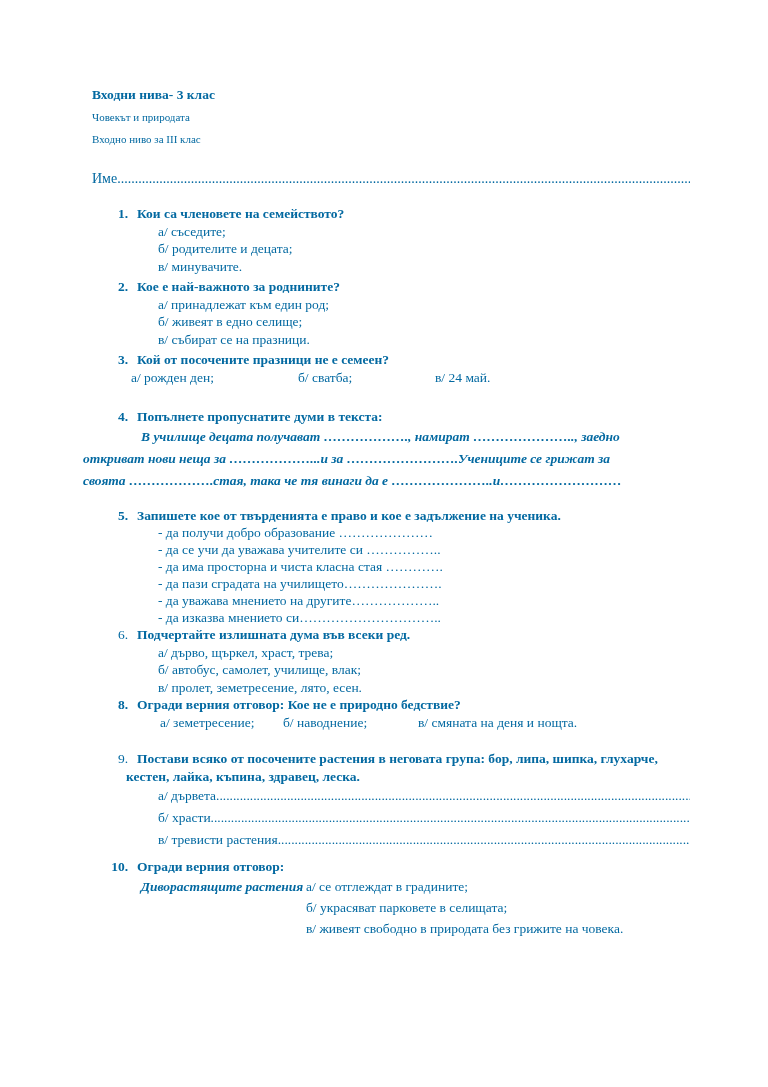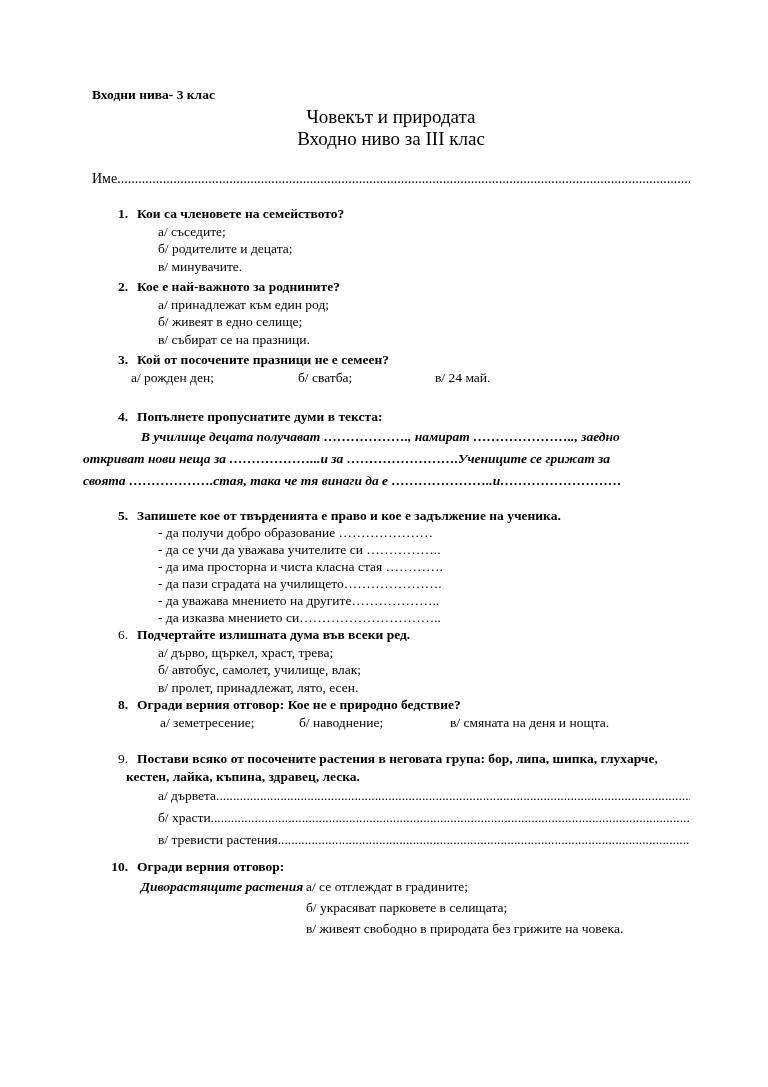--- a/index.html
+++ b/index.html
@@ -1,44 +1,44 @@
 <!DOCTYPE html>
 <html><head>
 <meta charset="utf-8">
 <style>
   html,body{margin:0;padding:0;background:#ffffff;}
   .page{
     position:relative;
     width:768px;height:1087px;
     background:#ffffff;
-    color:#000000;
+    color:#0369a1;
     font-family:"Liberation Serif","DejaVu Serif",serif;
     font-size:13.5px;
     line-height:17.5px;
     overflow:hidden;
     box-sizing:border-box;
     padding:86px 78px 0 92px;
   }
   .bi{font-weight:bold;}
   .header-left{font-weight:bold;margin-bottom:2px;white-space:nowrap;}
-  .title-block{text-align:center;font-size:19px;line-height:22px;}
+  .title-block{font-size:11px;line-height:22px;}
   .name-line{margin-top:20px;font-size:14px;white-space:nowrap;overflow:hidden;}
   .questions{margin-top:18px;margin-left:8px;}
   .q{margin-top:0;}
   .q-line{white-space:nowrap;}
   .q-num{display:inline-block;width:37px;text-align:right;padding-right:9px;box-sizing:border-box;font-weight:bold;}
   .q-num.reg{font-weight:normal;}
   .q-title{font-weight:bold;}
   .opt{padding-left:58px;white-space:nowrap;}
   .dash-item{padding-left:58px;white-space:nowrap;line-height:17px;}
   .row-opts{display:flex;white-space:nowrap;}
   .q3-row{padding-left:31px;}
   .q3-row .c1{display:inline-block;width:167px;}
   .q3-row .c2{display:inline-block;width:137px;}
-  .q8-row{padding-left:60px;gap:16px;}
+  .q8-row{padding-left:60px;}
   .q8-row .c1{display:inline-block;width:123px;}
   .q8-row .c2{display:inline-block;width:135px;}
   .q2-m{margin-top:3px;}
   .q3-m{margin-top:3px;}
   .q4-m{margin-top:22px;font-family:Liberation Serif, serif;}
   .q5-m{margin-top:15px;}
   .q9-m{margin-top:19px;}
   .q10-m{margin-top:7px;}
   .fill-para{font-weight:bold;font-style:italic;line-height:22px;margin-left:-17px;}
   .fill-para .l1{text-indent:58px;}
@@ -104,21 +104,21 @@
       <div class="dash-item">-  да има просторна и чиста класна стая ………….</div>
       <div class="dash-item">-  да пази сградата на училището………………….</div>
       <div class="dash-item">-  да уважава мнението на другите………………..</div>
       <div class="dash-item">-  да изказва мнението си…………………………..</div>
     </div>
 
     <div class="q">
       <div class="q-line"><span class="q-num reg">6.</span><span class="q-title">Подчертайте излишната дума във всеки ред.</span></div>
       <div class="opt">а/  дърво, щъркел, храст, трева;</div>
       <div class="opt">б/  автобус, самолет, училище, влак;</div>
-      <div class="opt">в/  пролет, принадлежат, лято, есен.</div>
+      <div class="opt">в/  пролет, земетресение, лято, есен.</div>
     </div>
 
 
     <div class="q">
       <div class="q-line"><span class="q-num">8.</span><span class="q-title">Огради верния отговор: Кое не е природно бедствие?</span></div>
       <div class="row-opts q8-row">
         <span class="c1">а/ земетресение;</span>
           <span class="c2">б/  наводнение;</span>
           <span class="c3">в/ смяната на деня и нощта.</span>
       </div>

